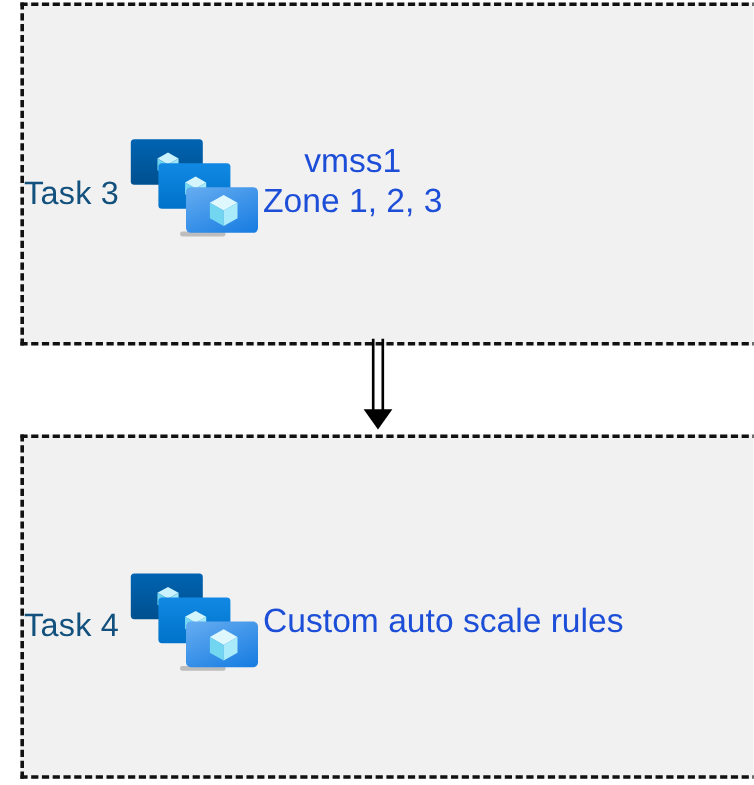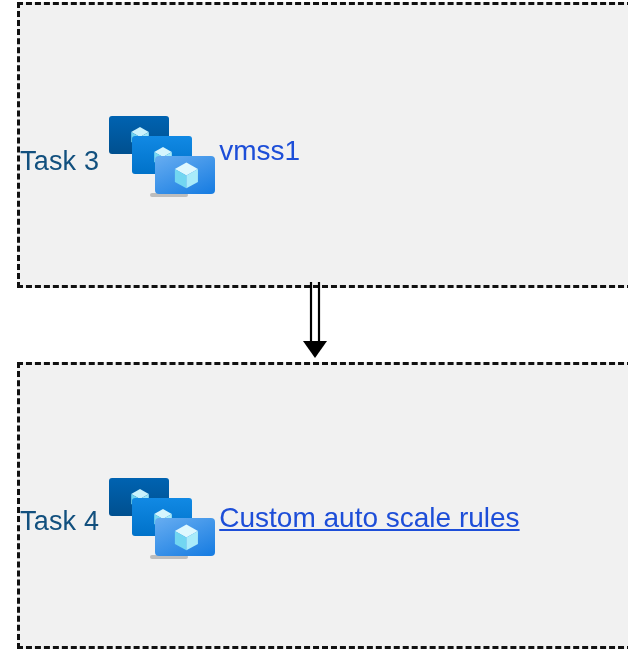--- a/index.html
+++ b/index.html
@@ -58,21 +58,21 @@
 
   .caption-block {
     text-align: center;
     color: #1d4ed8;
     font-size: 28px;
     line-height: 34px;
     font-weight: 400;
     white-space: nowrap;
   }
   #task-box-top .caption-block    { margin-top: 11px; }
-  #task-box-bottom .caption-block { margin-top: 24px; text-decoration: underline; }
+  #task-box-bottom .caption-block { margin-top: 24px; }
 
   
   #connector-arrow {
     position: absolute;
     left: 295px;
     top: 282px;
     width: 40px;
     height: 80px;
   }
 </style>
@@ -133,20 +133,21 @@
           <path d="M20 2 L36 11 L20 20 L4 11 Z" fill="#dff8fe"></path>
           <path d="M4 11 L20 20 L20 38 L4 29 Z" fill="#72d6f1"></path>
           <path d="M36 11 L20 20 L20 38 L36 29 Z" fill="#a9ebfa"></path>
         </g>
       </g>
     </svg>
   </div>
 
   <div class="caption-block">
     <div>vmss1</div>
+    <div>Zone 1, 2, 3</div>
   </div>
 
 </div>
 
 <div id="connector-arrow">
   <svg width="40" height="80" viewBox="0 0 40 80" xmlns="http://www.w3.org/2000/svg" aria-hidden="true">
     <line x1="16" y1="0" x2="16" y2="60" stroke="#000000" stroke-width="2.2"></line>
     <line x1="24" y1="0" x2="24" y2="60" stroke="#000000" stroke-width="2.2"></line>
     <path d="M8 59 L32 59 L20 76 Z" fill="#000000"></path>
   </svg>

